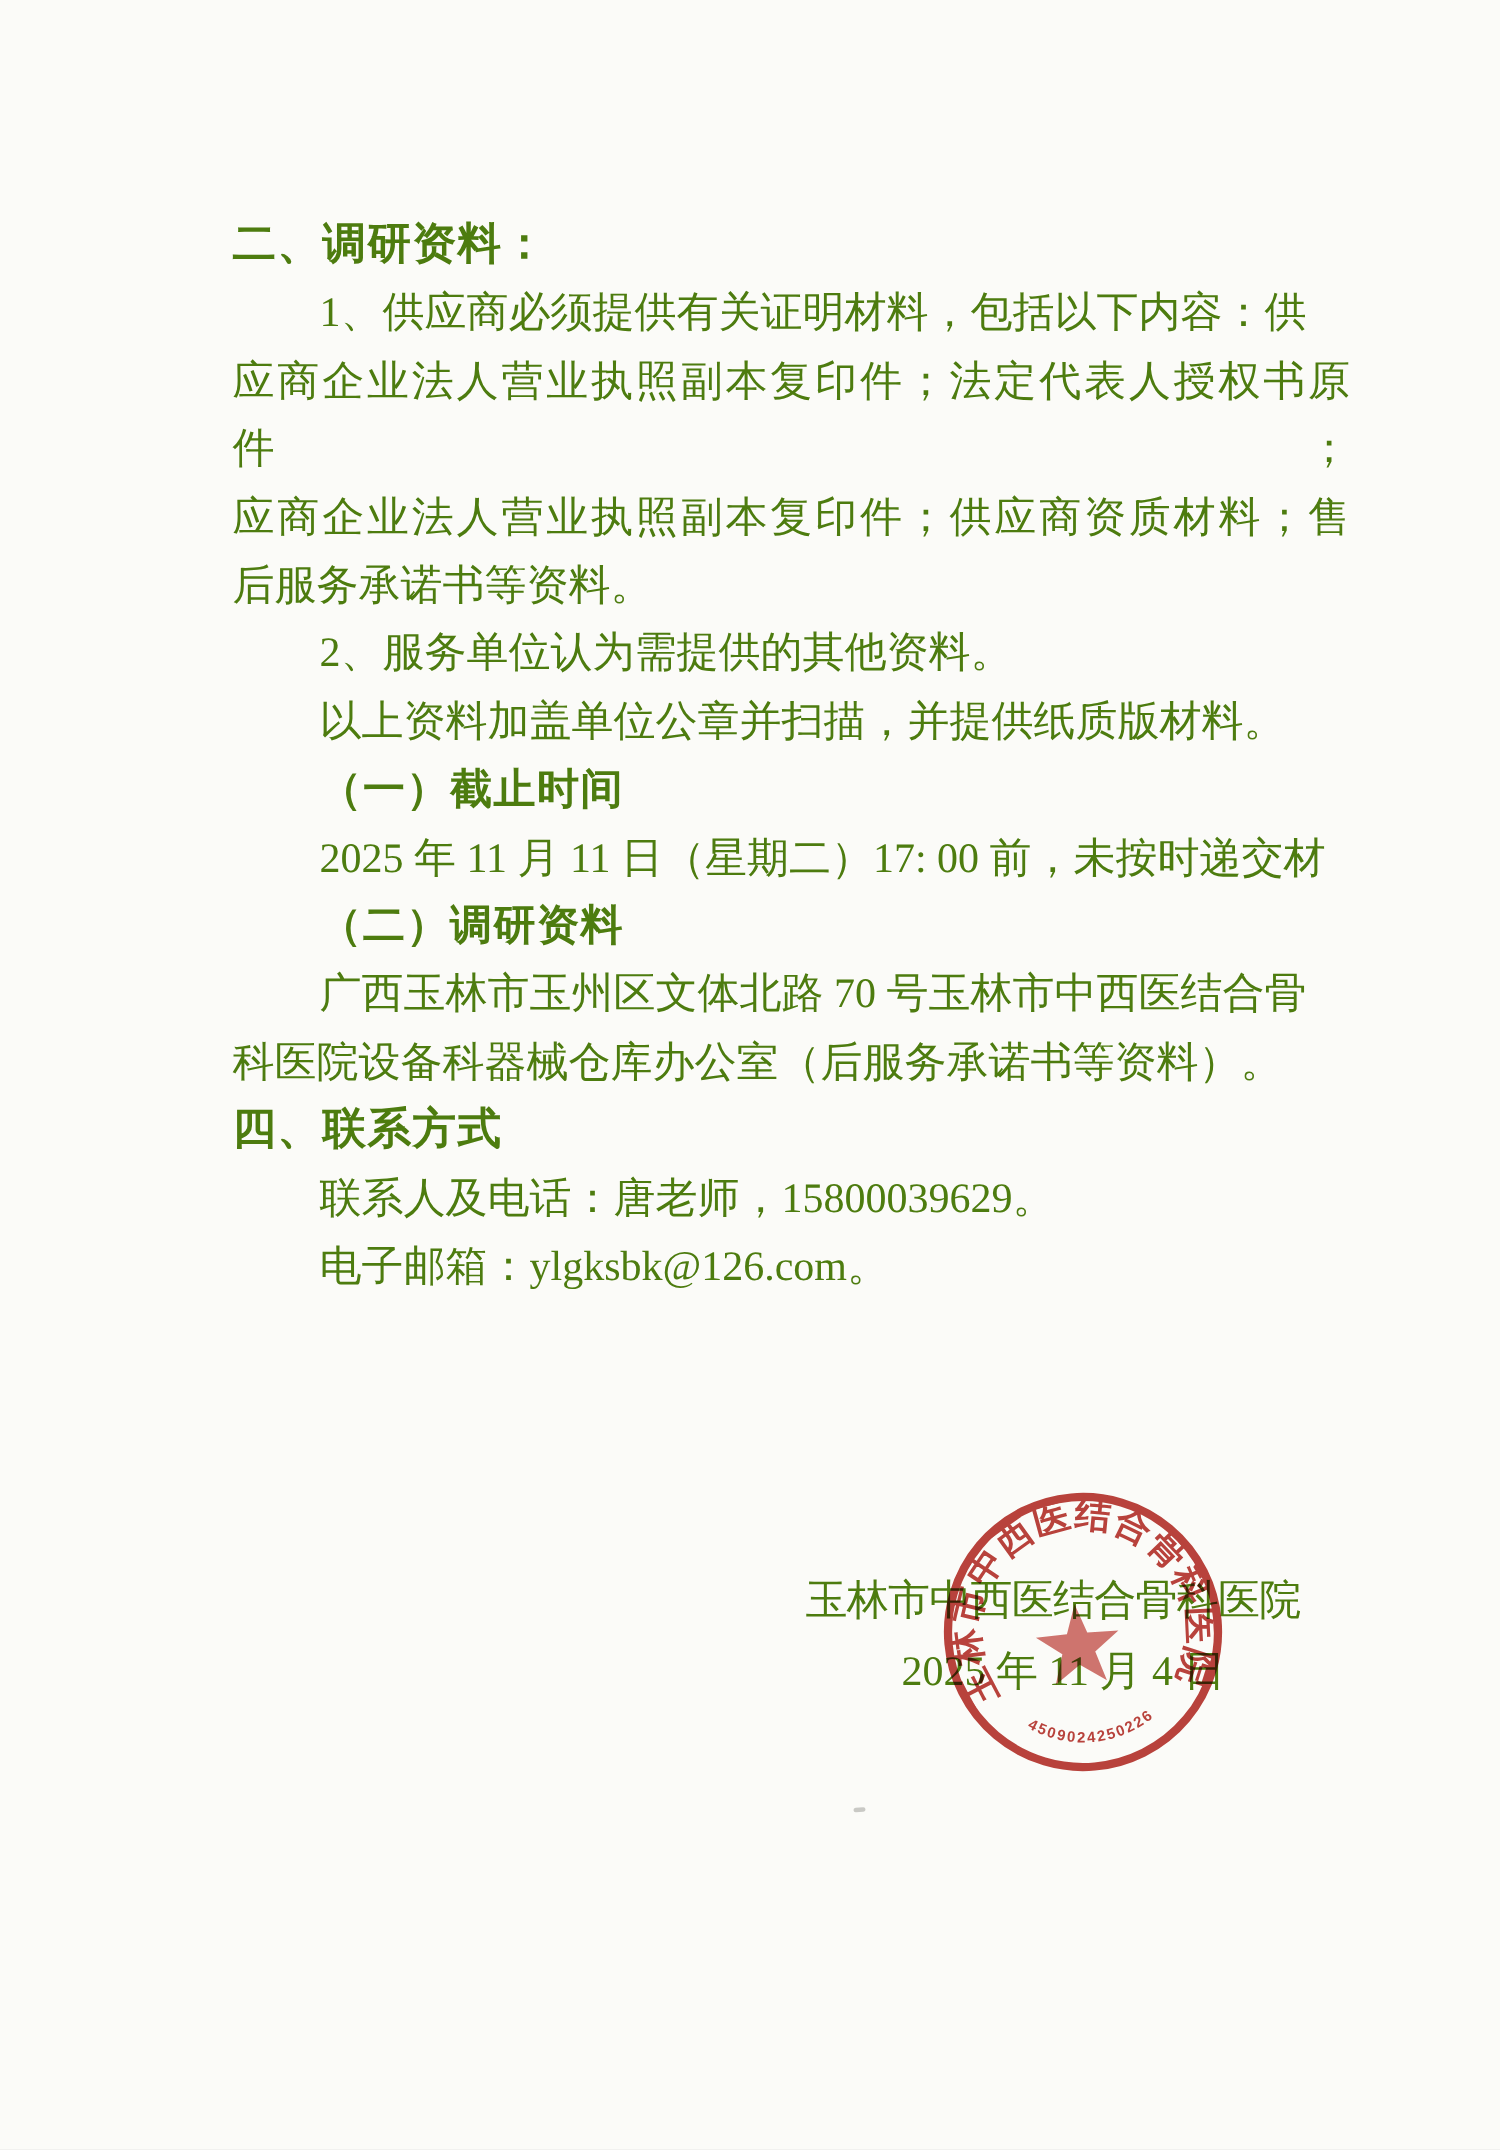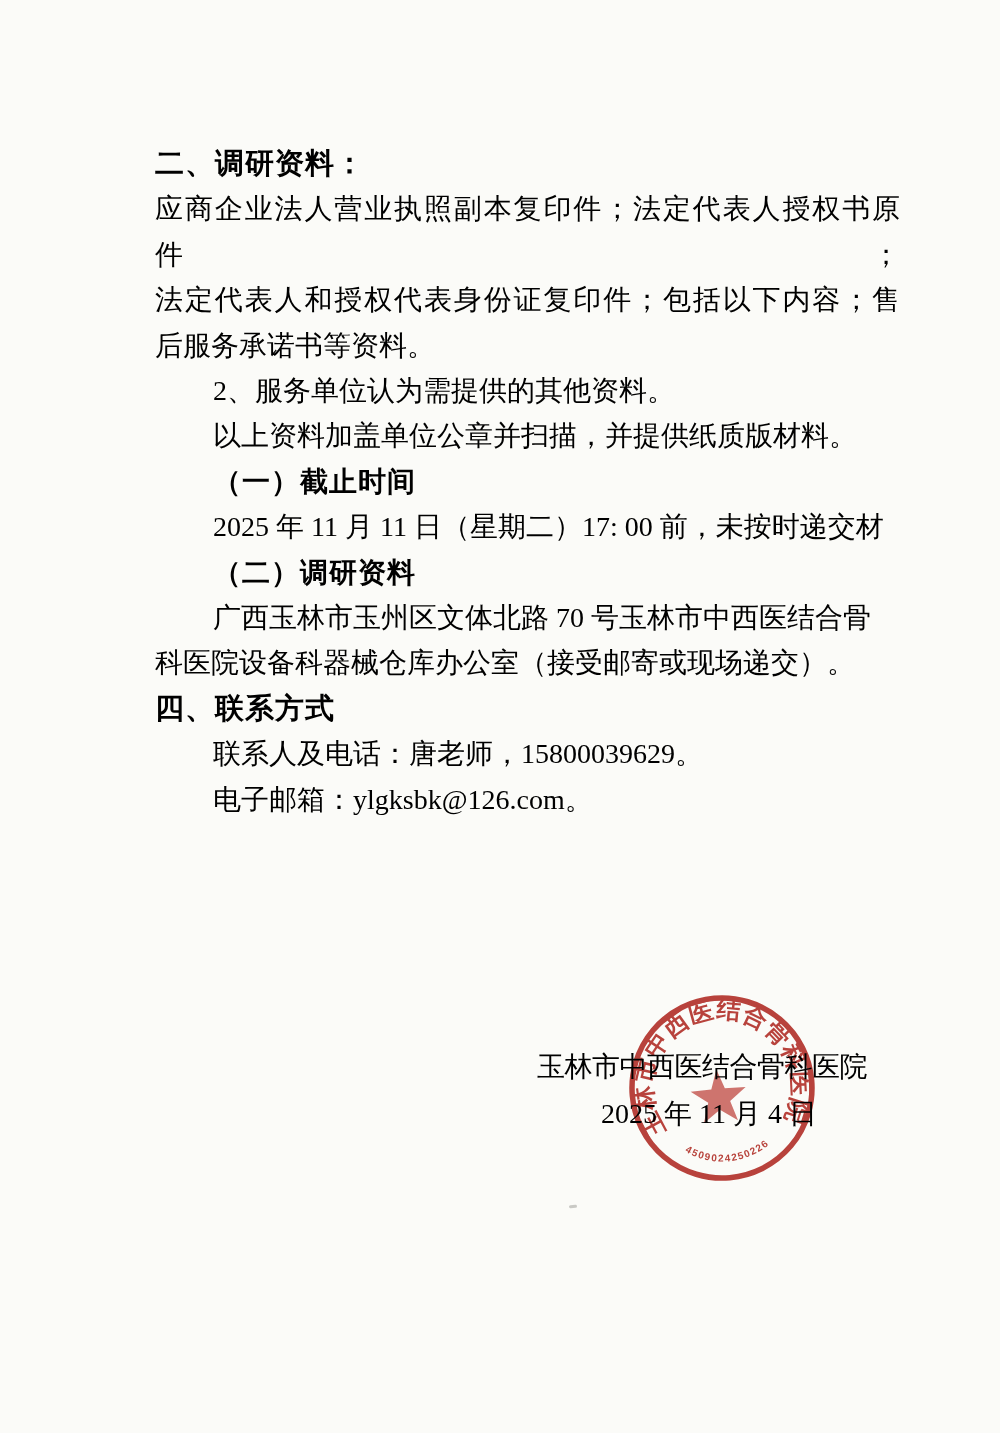--- a/index.html
+++ b/index.html
@@ -1,21 +1,21 @@
 <!DOCTYPE html>
 <html><head>
 <meta charset="utf-8">
 <style>
   html,body { margin:0; padding:0; background:#e9e9e7; }
   .page {
     position:relative;
     width:1000px; height:1433px;
     margin:0 auto;
     background:#fbfbf8;
-    color:#000000;
+    color:#4d7c0f;
     font-family:"Liberation Serif","DejaVu Serif",serif;
     overflow:hidden;
   }
   .textblock {
     position:absolute;
     left:155px; top:141px;
     width:745px;
     font-size:28px;
     line-height:45.4px;
   }
@@ -61,30 +61,31 @@
     opacity:0.6; transform:rotate(-4deg);
   }
 </style>
 </head>
 <body>
 
 <div class="page">
 
   <div class="textblock">
     <div class="line head">二、调研资料：</div>
+    <div class="line ind">1、供应商必须提供有关证明材料，包括以下内容：供</div>
     <div class="line fill">应商企业法人营业执照副本复印件；法定代表人授权书原件；</div>
-    <div class="line fill">法定代表人和授权代表身份证复印件；包括以下内容；售</div>
+    <div class="line fill">应商企业法人营业执照副本复印件；供应商资质材料；售</div>
     <div class="line">后服务承诺书等资料。</div>
     <div class="line ind">2、服务单位认为需提供的其他资料。</div>
     <div class="line ind">以上资料加盖单位公章并扫描，并提供纸质版材料。</div>
     <div class="line sub ind">（一）截止时间</div>
     <div class="line ind">2025 年 11 月 11 日（星期二）17: 00 前，未按时递交材</div>
     <div class="line sub ind">（二）调研资料</div>
     <div class="line ind">广西玉林市玉州区文体北路 70 号玉林市中西医结合骨</div>
-    <div class="line">科医院设备科器械仓库办公室（接受邮寄或现场递交）。</div>
+    <div class="line">科医院设备科器械仓库办公室（后服务承诺书等资料）。</div>
     <div class="line head">四、联系方式</div>
     <div class="line ind">联系人及电话：唐老师，15800039629。</div>
     <div class="line ind">电子邮箱：ylgksbk@126.com。</div>
   </div>
 
   <div class="sig-org">玉林市中西医结合骨科医院</div>
   <div class="sig-date">2025 年 11 月 4 日</div>
 
   <div class="seal">
     <svg viewBox="0 0 200 200" width="200" height="200">

